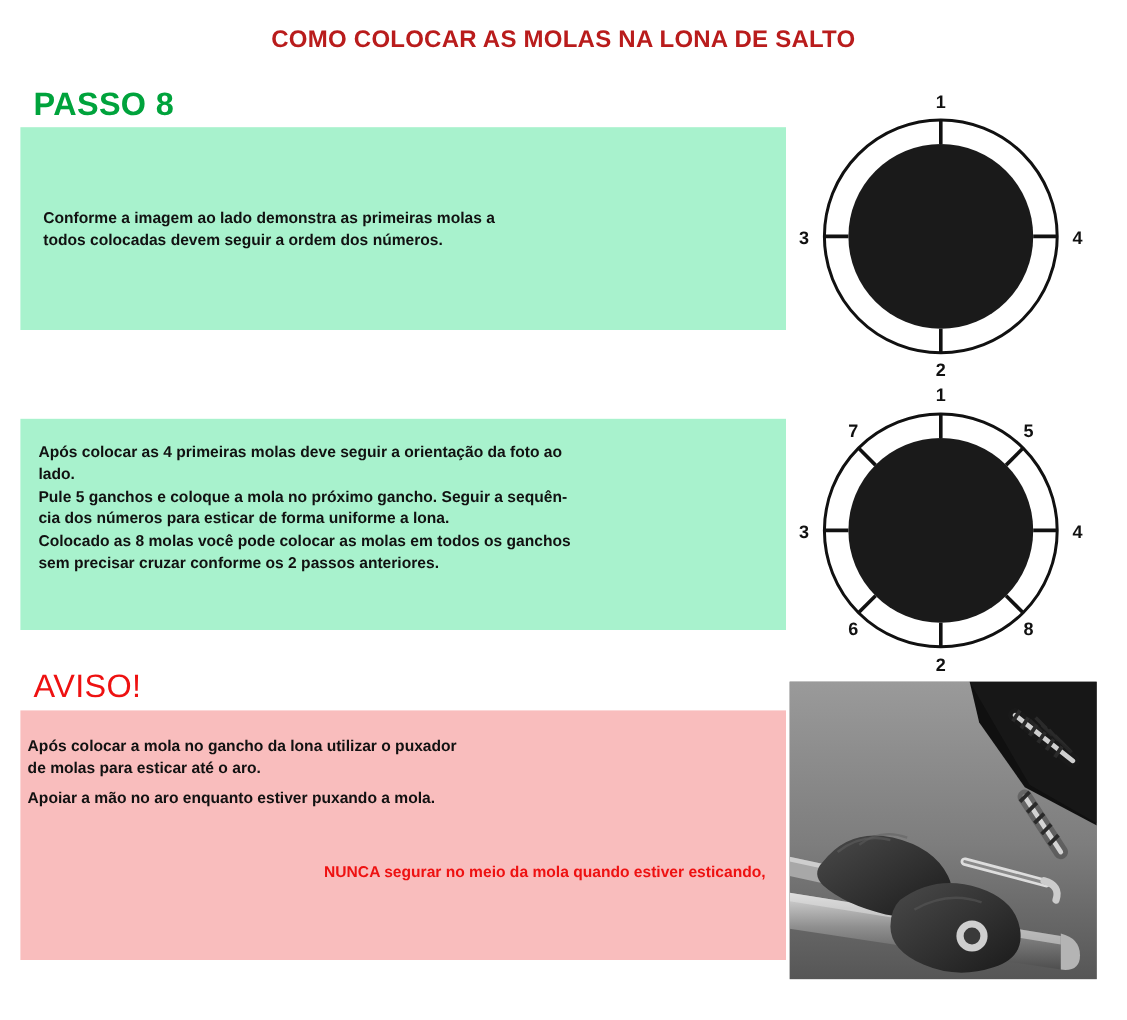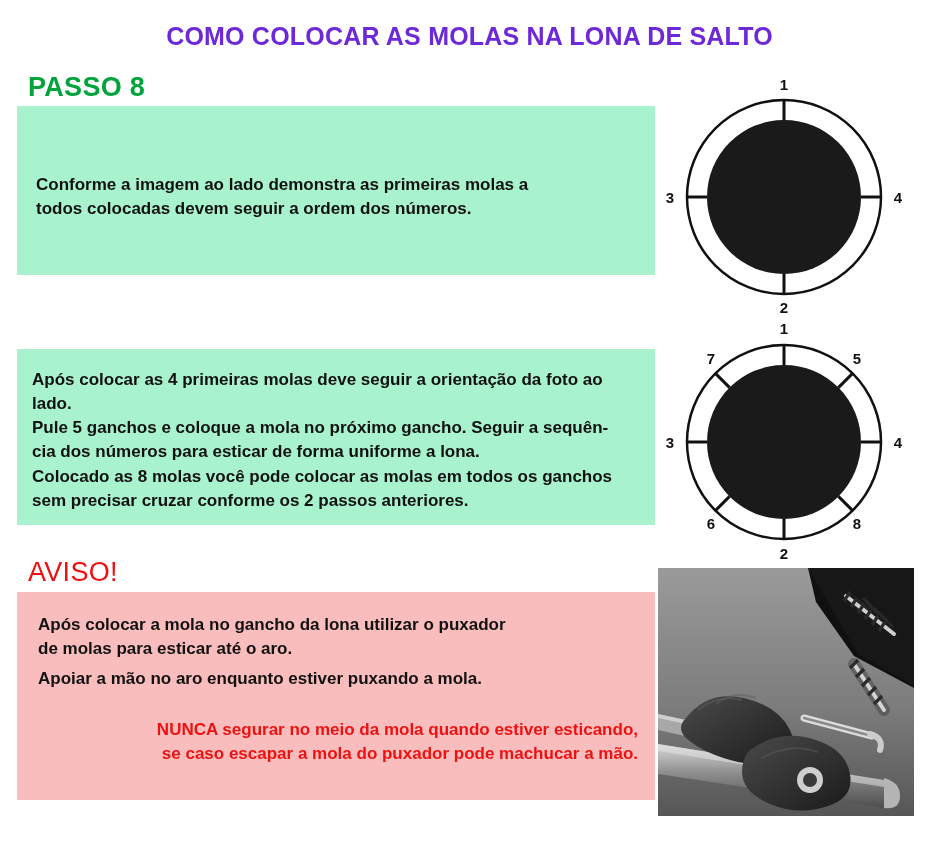--- a/index.html
+++ b/index.html
@@ -19,24 +19,24 @@
     position: relative;
     width: 939px;
     height: 850px;
   }
   .main-title {
     position: absolute;
     top: 22px;
     left: 0;
     width: 939px;
     text-align: center;
-    font-size: 25px;
+    font-size: 20px;
     font-weight: bold;
     letter-spacing: 0.2px;
-    color: #6d28d9;
+    color: #b91c1c;
   }
 
   
   .step-heading {
     position: absolute;
     font-size: 27px;
     font-weight: bold;
     color: #00a33c;
     letter-spacing: 0.3px;
   }
@@ -52,21 +52,21 @@
     position: absolute;
     background: #a8f2cd;
   }
   .panel-pink {
     position: absolute;
     background: #f9bdbd;
   }
 
   .body-text {
     position: absolute;
-    font-size: 17px;
+    font-size: 13px;
     font-weight: bold;
     line-height: 1.42;
     color: #111111;
   }
   .body-text p {
     margin: 0;
   }
   .warn-red {
     color: #ee1111;
     text-align: right;
@@ -165,30 +165,29 @@
         <text x="51" y="46">7</text>
         <text x="197" y="211">8</text>
       </g>
     </svg>
   </div>
 
   <div class="warn-heading" style="top:557px; left:28px;">AVISO!</div>
 
   <div class="panel-pink" style="top:592px; left:17px; width:638px; height:208px;"></div>
 
-  <div class="body-text" style="top:613px; left:38px; width:600px;">
+  <div class="body-text" style="top:613px; left:23px; width:600px;">
     <p>  Após colocar a mola no gancho da lona utilizar o puxador</p>
     <p>de molas para esticar até o aro.</p>
     <p style="height:6px"></p>
     <p>  Apoiar a mão no aro enquanto estiver puxando a mola.</p>
   </div>
 
   <div class="body-text" style="top:718px; left:38px; width:600px;">
     <p class="warn-red">  NUNCA segurar no meio da mola quando estiver esticando,</p>
-    <p class="warn-red">se caso escapar a mola do puxador pode machucar a mão.</p>
   </div>
 
   <div class="photo" style="top:568px; left:658px; width:256px; height:248px;">
     <svg width="256" height="248" viewBox="0 0 256 248">
       <defs>
         <linearGradient id="bgGrad" x1="0" y1="0" x2="0" y2="1">
           <stop offset="0%" stop-color="#9a9a9a"></stop>
           <stop offset="55%" stop-color="#7d7d7d"></stop>
           <stop offset="100%" stop-color="#565656"></stop>
         </linearGradient>

